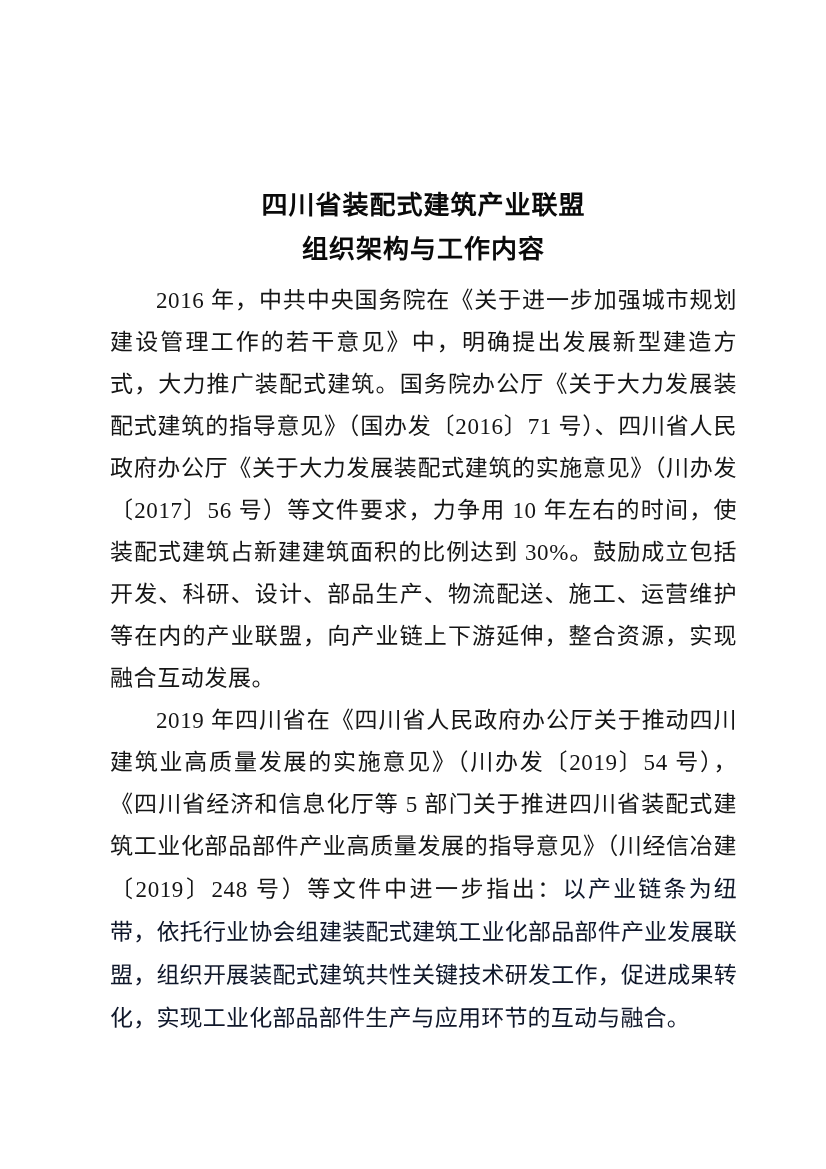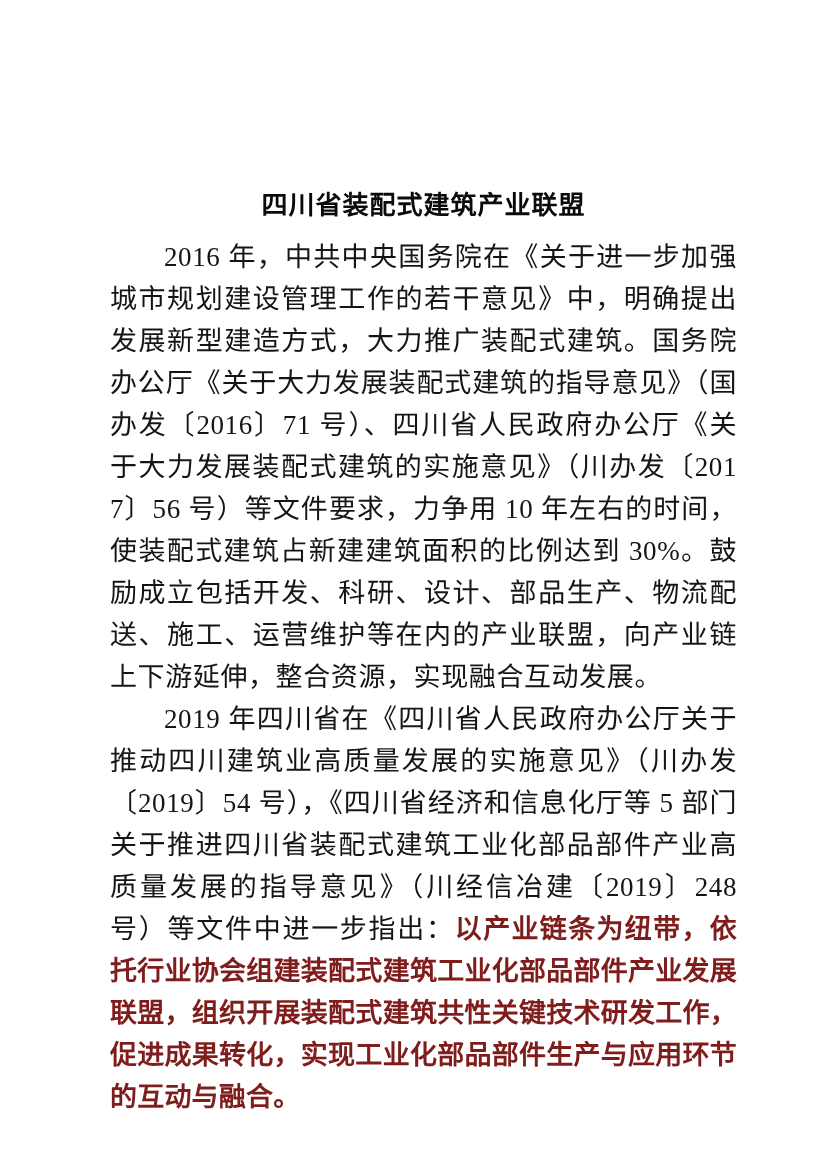--- a/index.html
+++ b/index.html
@@ -28,43 +28,44 @@
     font-size: 26px;
     line-height: 44px;
     font-weight: 700;
     text-align: center;
     letter-spacing: 1px;
     margin-bottom: 8px;
     color: #0a0a0a;
   }
   .title-line { display: block; }
   .para {
-    font-size: 27px;
+    font-size: 23px;
     line-height: 42px;
     letter-spacing: 0.6px;
     text-align: justify;
     text-justify: inter-character;
     text-indent: 2em;
     word-break: break-all;
   }
   .emphasis {
-    font-weight: 700;
+    font-weight: 400;
     font-family: "Liberation Sans", "DejaVu Sans", sans-serif;
     letter-spacing: 0.2px;
-    color: #7f1d1d;
+    color: #0f172a;
   }
 </style>
 </head>
 <body>
 
 <div class="page">
   <div class="content">
 
     <h1 class="doc-title">
       <span class="title-line">四川省装配式建筑产业联盟</span>
+      <span class="title-line">组织架构与工作内容</span>
     </h1>
 
     <p class="para">2016 年，中共中央国务院在《关于进一步加强城市规划建设管理工作的若干意见》中，明确提出发展新型建造方式，大力推广装配式建筑。国务院办公厅《关于大力发展装配式建筑的指导意见》（国办发〔2016〕71 号）、四川省人民政府办公厅《关于大力发展装配式建筑的实施意见》（川办发〔2017〕56 号）等文件要求，力争用 10 年左右的时间，使装配式建筑占新建建筑面积的比例达到 30%。鼓励成立包括开发、科研、设计、部品生产、物流配送、施工、运营维护等在内的产业联盟，向产业链上下游延伸，整合资源，实现融合互动发展。</p>
 
     <p class="para"><span>2019 年四川省在《四川省人民政府办公厅关于推动四川建筑业高质量发展的实施意见》（川办发〔2019〕54 号），《四川省经济和信息化厅等 5 部门关于推进四川省装配式建筑工业化部品部件产业高质量发展的指导意见》（川经信冶建〔2019〕248 号）等文件中进一步指出：</span><span class="emphasis">以产业链条为纽带，依托行业协会组建装配式建筑工业化部品部件产业发展联盟，组织开展装配式建筑共性关键技术研发工作，促进成果转化，实现工业化部品部件生产与应用环节的互动与融合。</span></p>
 
 
   </div>
 </div>
 

